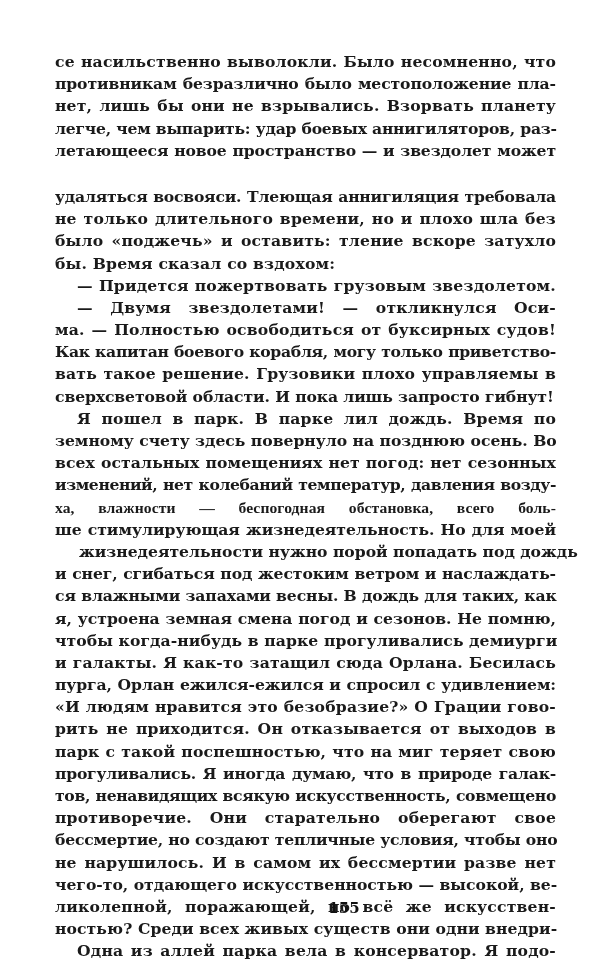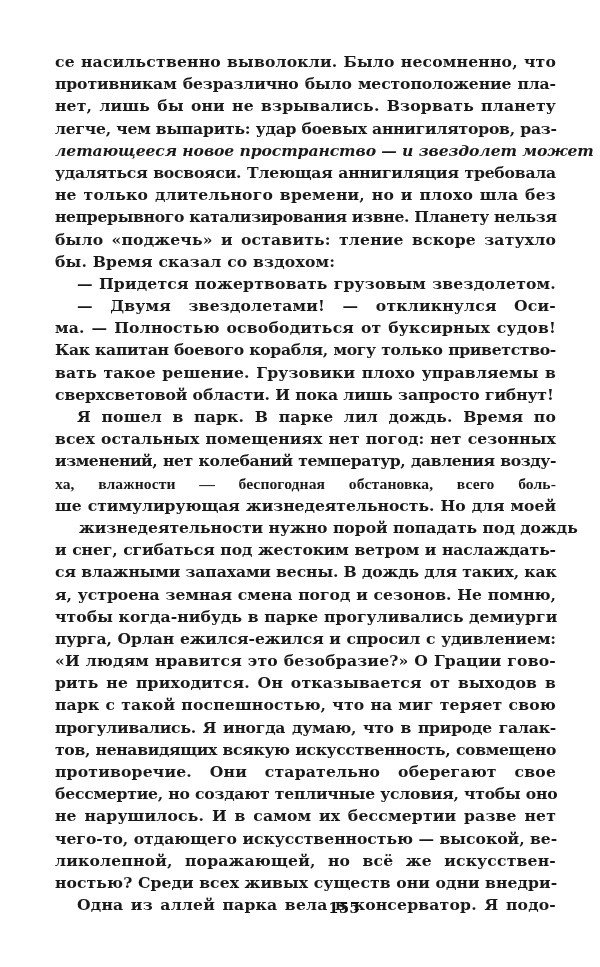--- a/index.html
+++ b/index.html
@@ -40,42 +40,43 @@
   }
 </style>
 </head>
 <body>
 
 <div class="page" id="page-text">
     <span class="line">се насильственно выволокли. Было несомненно, что</span>
     <span class="line" style="letter-spacing: -0.1px;">противникам безразлично было местоположение пла-</span>
     <span class="line">нет, лишь бы они не взрывались. Взорвать планету</span>
     <span class="line" style="letter-spacing: -0.2px;">легче, чем выпарить: удар боевых аннигиляторов, раз-</span>
-    <span class="line" style="letter-spacing: -0.1px; font-style: italic;">летающееся новое пространство — и звездолет может</span>
-    <span class="line" style="letter-spacing: -0.2px;">удаляться восвояси. Тлеющая аннигиляция требовала</span>
+    <span class="line" style="letter-spacing: -0.1px;">летающееся новое пространство — и звездолет может</span>
+    <span class="line" style="letter-spacing: -0.2px; margin-top: 24px;">удаляться восвояси. Тлеющая аннигиляция требовала</span>
     <span class="line">не только длительного времени, но и плохо шла без</span>
-    <span class="line" style="letter-spacing: -0.3px;">непрерывного катализирования извне. Планету нельзя</span>
     <span class="line">было «поджечь» и оставить: тление вскоре затухло</span>
     <span class="line last">бы. Время сказал со вздохом:</span>
     <span class="line indent">— Придется пожертвовать грузовым звездолетом.</span>
     <span class="line indent">— Двумя звездолетами! — откликнулся Оси-</span>
     <span class="line">ма. — Полностью освободиться от буксирных судов!</span>
     <span class="line" style="letter-spacing: -0.3px;">Как капитан боевого корабля, могу только приветство-</span>
     <span class="line">вать такое решение. Грузовики плохо управляемы в</span>
     <span class="line last" style="letter-spacing: -0.1px;">сверхсветовой области. И пока лишь запросто гибнут!</span>
     <span class="line indent">Я пошел в парк. В парке лил дождь. Время по</span>
+    <span class="line" style="letter-spacing: 0px;">земному счету здесь повернуло на позднюю осень. Во</span>
     <span class="line" style="letter-spacing: 0.1px;">всех остальных помещениях нет погод: нет сезонных</span>
     <span class="line" style="letter-spacing: -0.4px;">изменений, нет колебаний температур, давления возду-</span>
     <span class="line" style="letter-spacing: 0.1px; font-family: Liberation Serif, serif;">ха, влажности — беспогодная обстановка, всего боль-</span>
     <span class="line" style="letter-spacing: 0px;">ше стимулирующая жизнедеятельность. Но для моей</span>
     <span class="line" style="letter-spacing: 0px; margin-left: 24px;">жизнедеятельности нужно порой попадать под дождь</span>
     <span class="line" style="letter-spacing: -0.1px;">и снег, сгибаться под жестоким ветром и наслаждать-</span>
     <span class="line" style="letter-spacing: -0.1px;">ся влажными запахами весны. В дождь для таких, как</span>
     <span class="line" style="letter-spacing: 0px;">я, устроена земная смена погод и сезонов. Не помню,</span>
     <span class="line" style="letter-spacing: 0.1px;">чтобы когда-нибудь в парке прогуливались демиурги</span>
+    <span class="line">и галакты. Я как-то затащил сюда Орлана. Бесилась</span>
     <span class="line" style="letter-spacing: -0.1px;">пурга, Орлан ежился-ежился и спросил с удивлением:</span>
     <span class="line">«И людям нравится это безобразие?» О Грации гово-</span>
     <span class="line">рить не приходится. Он отказывается от выходов в</span>
     <span class="line">парк с такой поспешностью, что на миг теряет свою</span>
     <span class="line" style="letter-spacing: -0.2px;">прогуливались. Я иногда думаю, что в природе галак-</span>
     <span class="line" style="letter-spacing: -0.3px;">тов, ненавидящих всякую искусственность, совмещено</span>
     <span class="line">противоречие. Они старательно оберегают свое</span>
     <span class="line" style="letter-spacing: -0.2px;">бессмертие, но создают тепличные условия, чтобы оно</span>
     <span class="line">не нарушилось. И в самом их бессмертии разве нет</span>
     <span class="line" style="letter-spacing: 0px;">чего-то, отдающего искусственностью — высокой, ве-</span>

